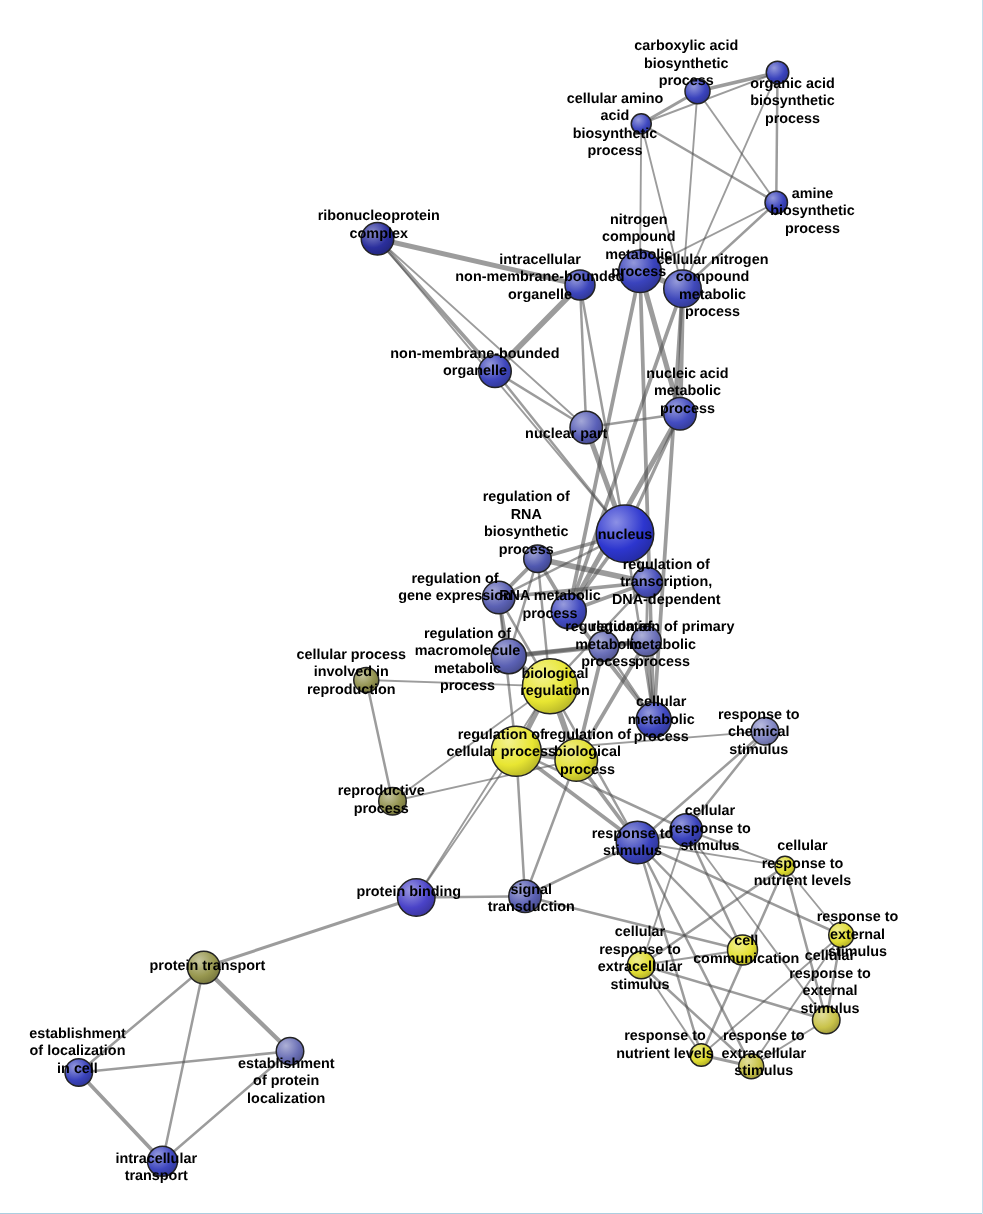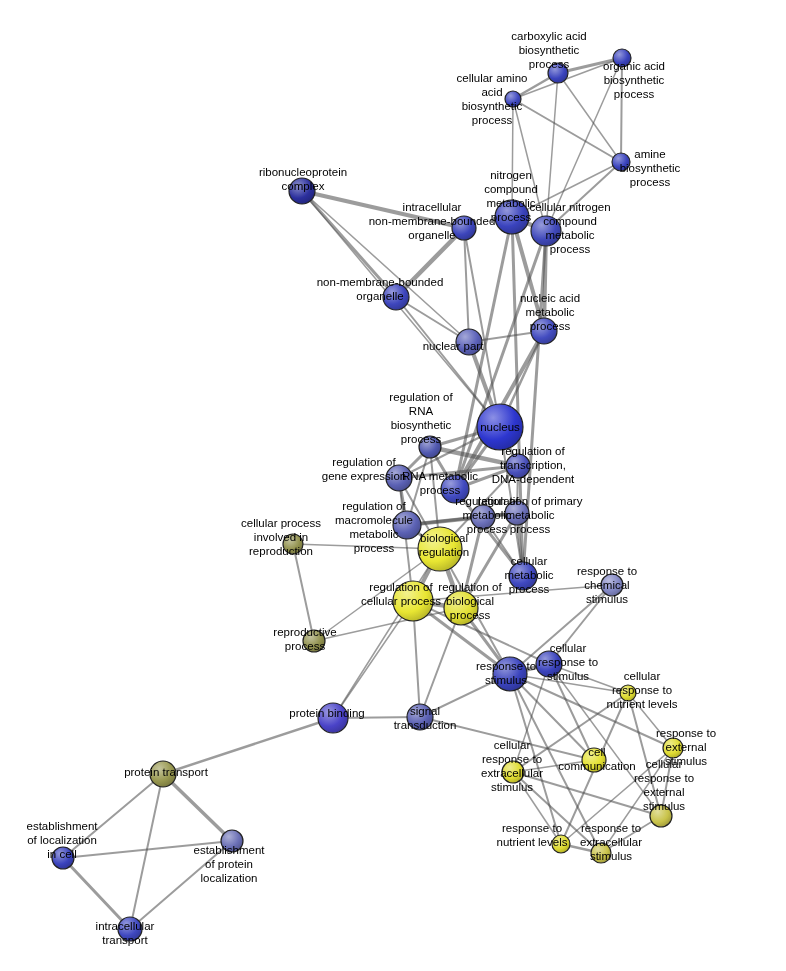--- a/index.html
+++ b/index.html
@@ -1,16 +1,16 @@
 <!DOCTYPE html>
 <html><head>
 <meta charset="utf-8">
 <style>
   html,body{margin:0;padding:0;background:#ffffff;}
-  .page{position:relative;width:786px;height:971px;background:#0369a1;overflow:hidden;}
+  .page{position:relative;width:786px;height:971px;background:#0369a1;overflow:hidden;font-weight:bold;}
   svg text{font-family:"Liberation Sans",sans-serif;font-size:11.5px;fill:#000;text-anchor:middle;}
   circle.node{stroke:#232323;stroke-width:1.2;}
   line.edge{stroke-linecap:round;}
 </style>
 </head>
 <body>
 
 <div class="page">
   <svg id="graph-svg" viewBox="0 0 786 971" width="786" height="971" style="background: rgb(255, 255, 255);">
       <defs>

